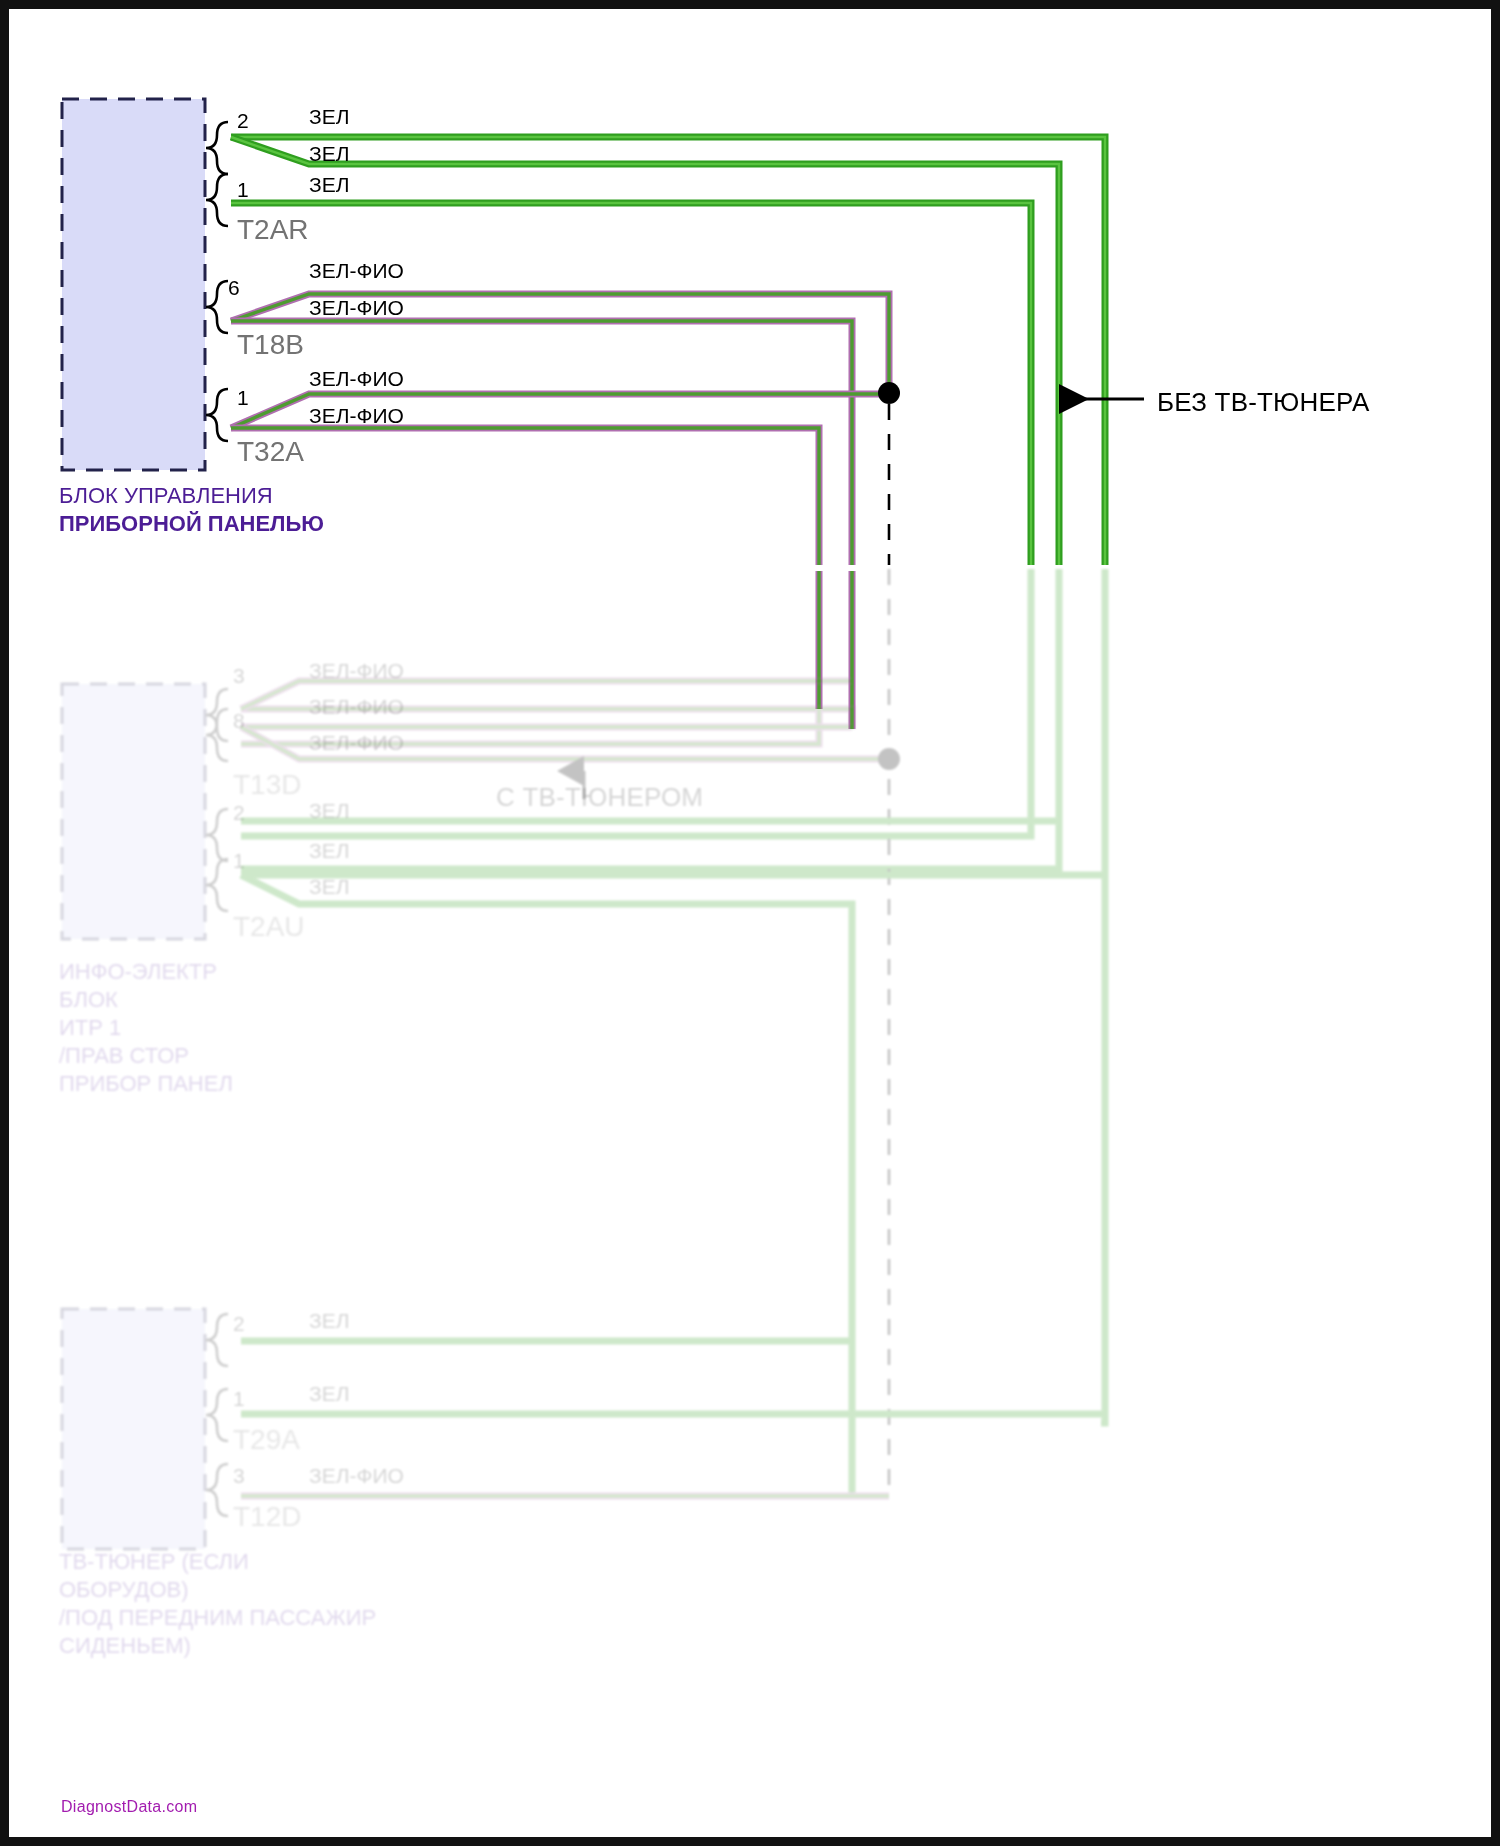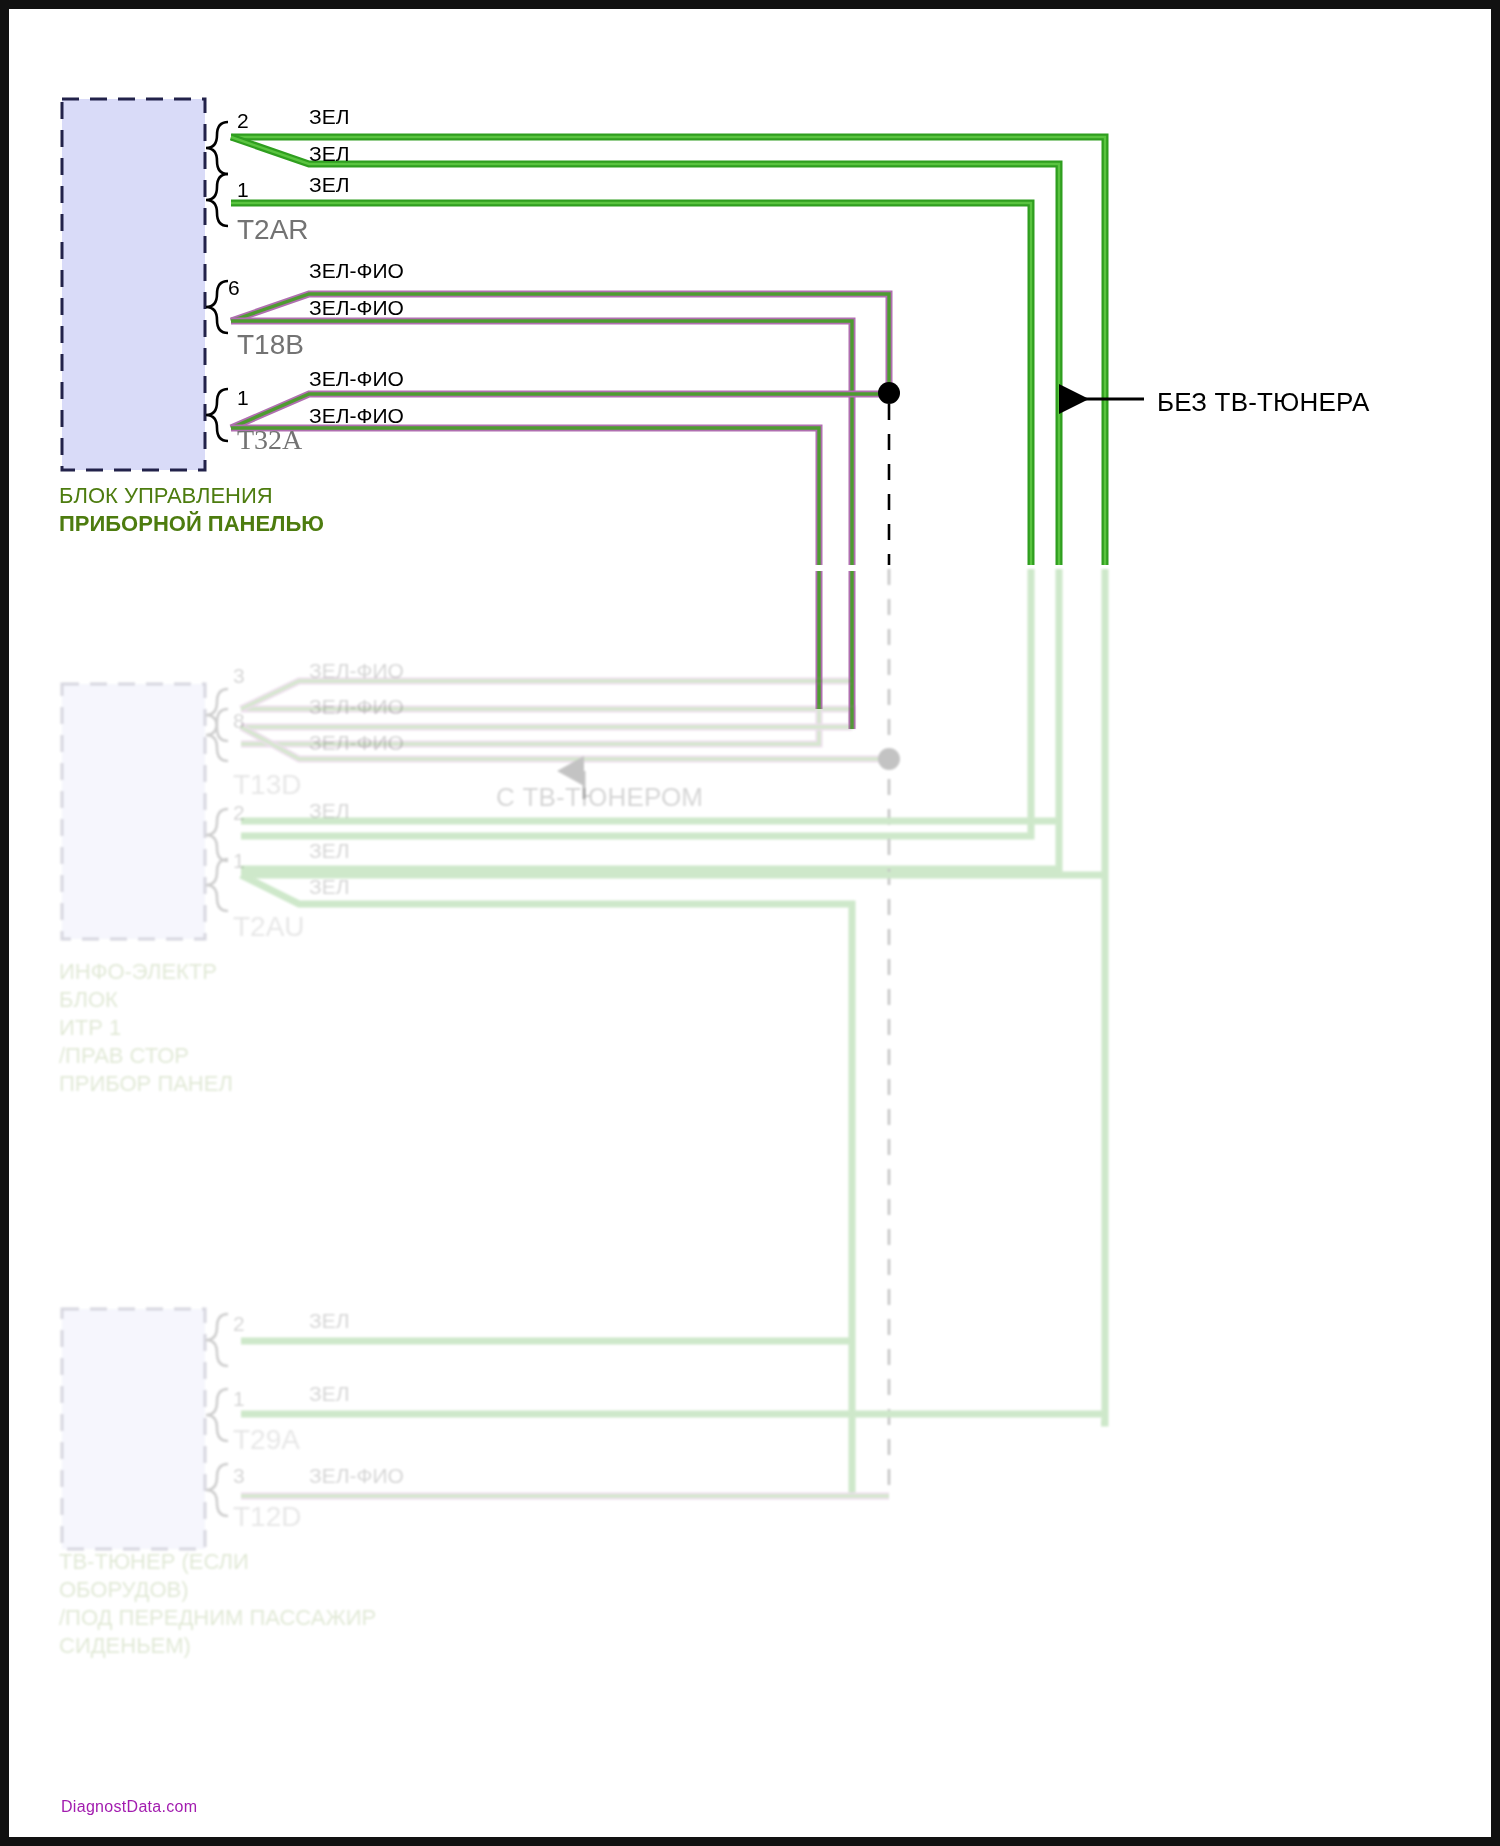--- a/index.html
+++ b/index.html
@@ -11,21 +11,21 @@
     box-sizing:border-box;
     border:9px solid #111111;
     overflow:hidden;
   }
   #canvas{position:absolute;left:0;top:0;width:1500px;height:1846px;}
   .lbl{position:absolute;white-space:pre;color:#000;font-size:21px;letter-spacing:.2px;}
   .lbl.big{font-size:26px;}
   .wirelbl{position:absolute;white-space:pre;color:#000;font-size:21px;text-align:right;}
   .pin{position:absolute;white-space:pre;color:#000;font-size:21px;}
   .conn{position:absolute;white-space:pre;color:#737373;font-size:28px;}
-  .blocktext{position:absolute;white-space:pre;color:#4d7c0f;font-size:22px;line-height:27px;}
+  .blocktext{position:absolute;white-space:pre;color:#4c1d95;font-size:22px;line-height:27px;}
   
   .faded{opacity:.17;filter:blur(1.1px);}
   .faded2{opacity:.23;filter:blur(1.0px);}
   .watermark{position:absolute;left:52px;top:1789px;font-size:16px;color:#a21caf;letter-spacing:.3px;}
 </style>
 </head>
 <body>
 
 <div id="sheet">
 
@@ -152,21 +152,21 @@
   <div class="wirelbl" style="left:300px;top:395px;">ЗЕЛ-ФИО</div>
 
   <div class="pin" style="left:228px;top:100px;">2</div>
   <div class="pin" style="left:228px;top:169px;">1</div>
   <div class="conn" style="left:228px;top:205px;">T2AR</div>
 
   <div class="pin" style="left:219px;top:267px;">6</div>
   <div class="conn" style="left:228px;top:320px;">T18B</div>
 
   <div class="pin" style="left:228px;top:377px;">1</div>
-  <div class="conn" style="left:228px;top:415px;font-family:Liberation Serif, serif;">T32A</div>
+  <div class="conn" style="left:228px;top:427px;">T32A</div>
 
   <div class="blocktext" style="left:50px;top:473px;">БЛОК УПРАВЛЕНИЯ</div>
   <div class="blocktext" style="left:50px;top:501px;font-weight:bold;">ПРИБОРНОЙ ПАНЕЛЬЮ</div>
 
   <div class="lbl big" style="left:1148px;top:378px;">БЕЗ ТВ-ТЮНЕРА</div>
 
   <div class="faded">
     <div class="wirelbl" style="left:300px;top:650px;">ЗЕЛ-ФИО</div>
     <div class="wirelbl" style="left:300px;top:686px;">ЗЕЛ-ФИО</div>
     <div class="wirelbl" style="left:300px;top:722px;">ЗЕЛ-ФИО</div>

